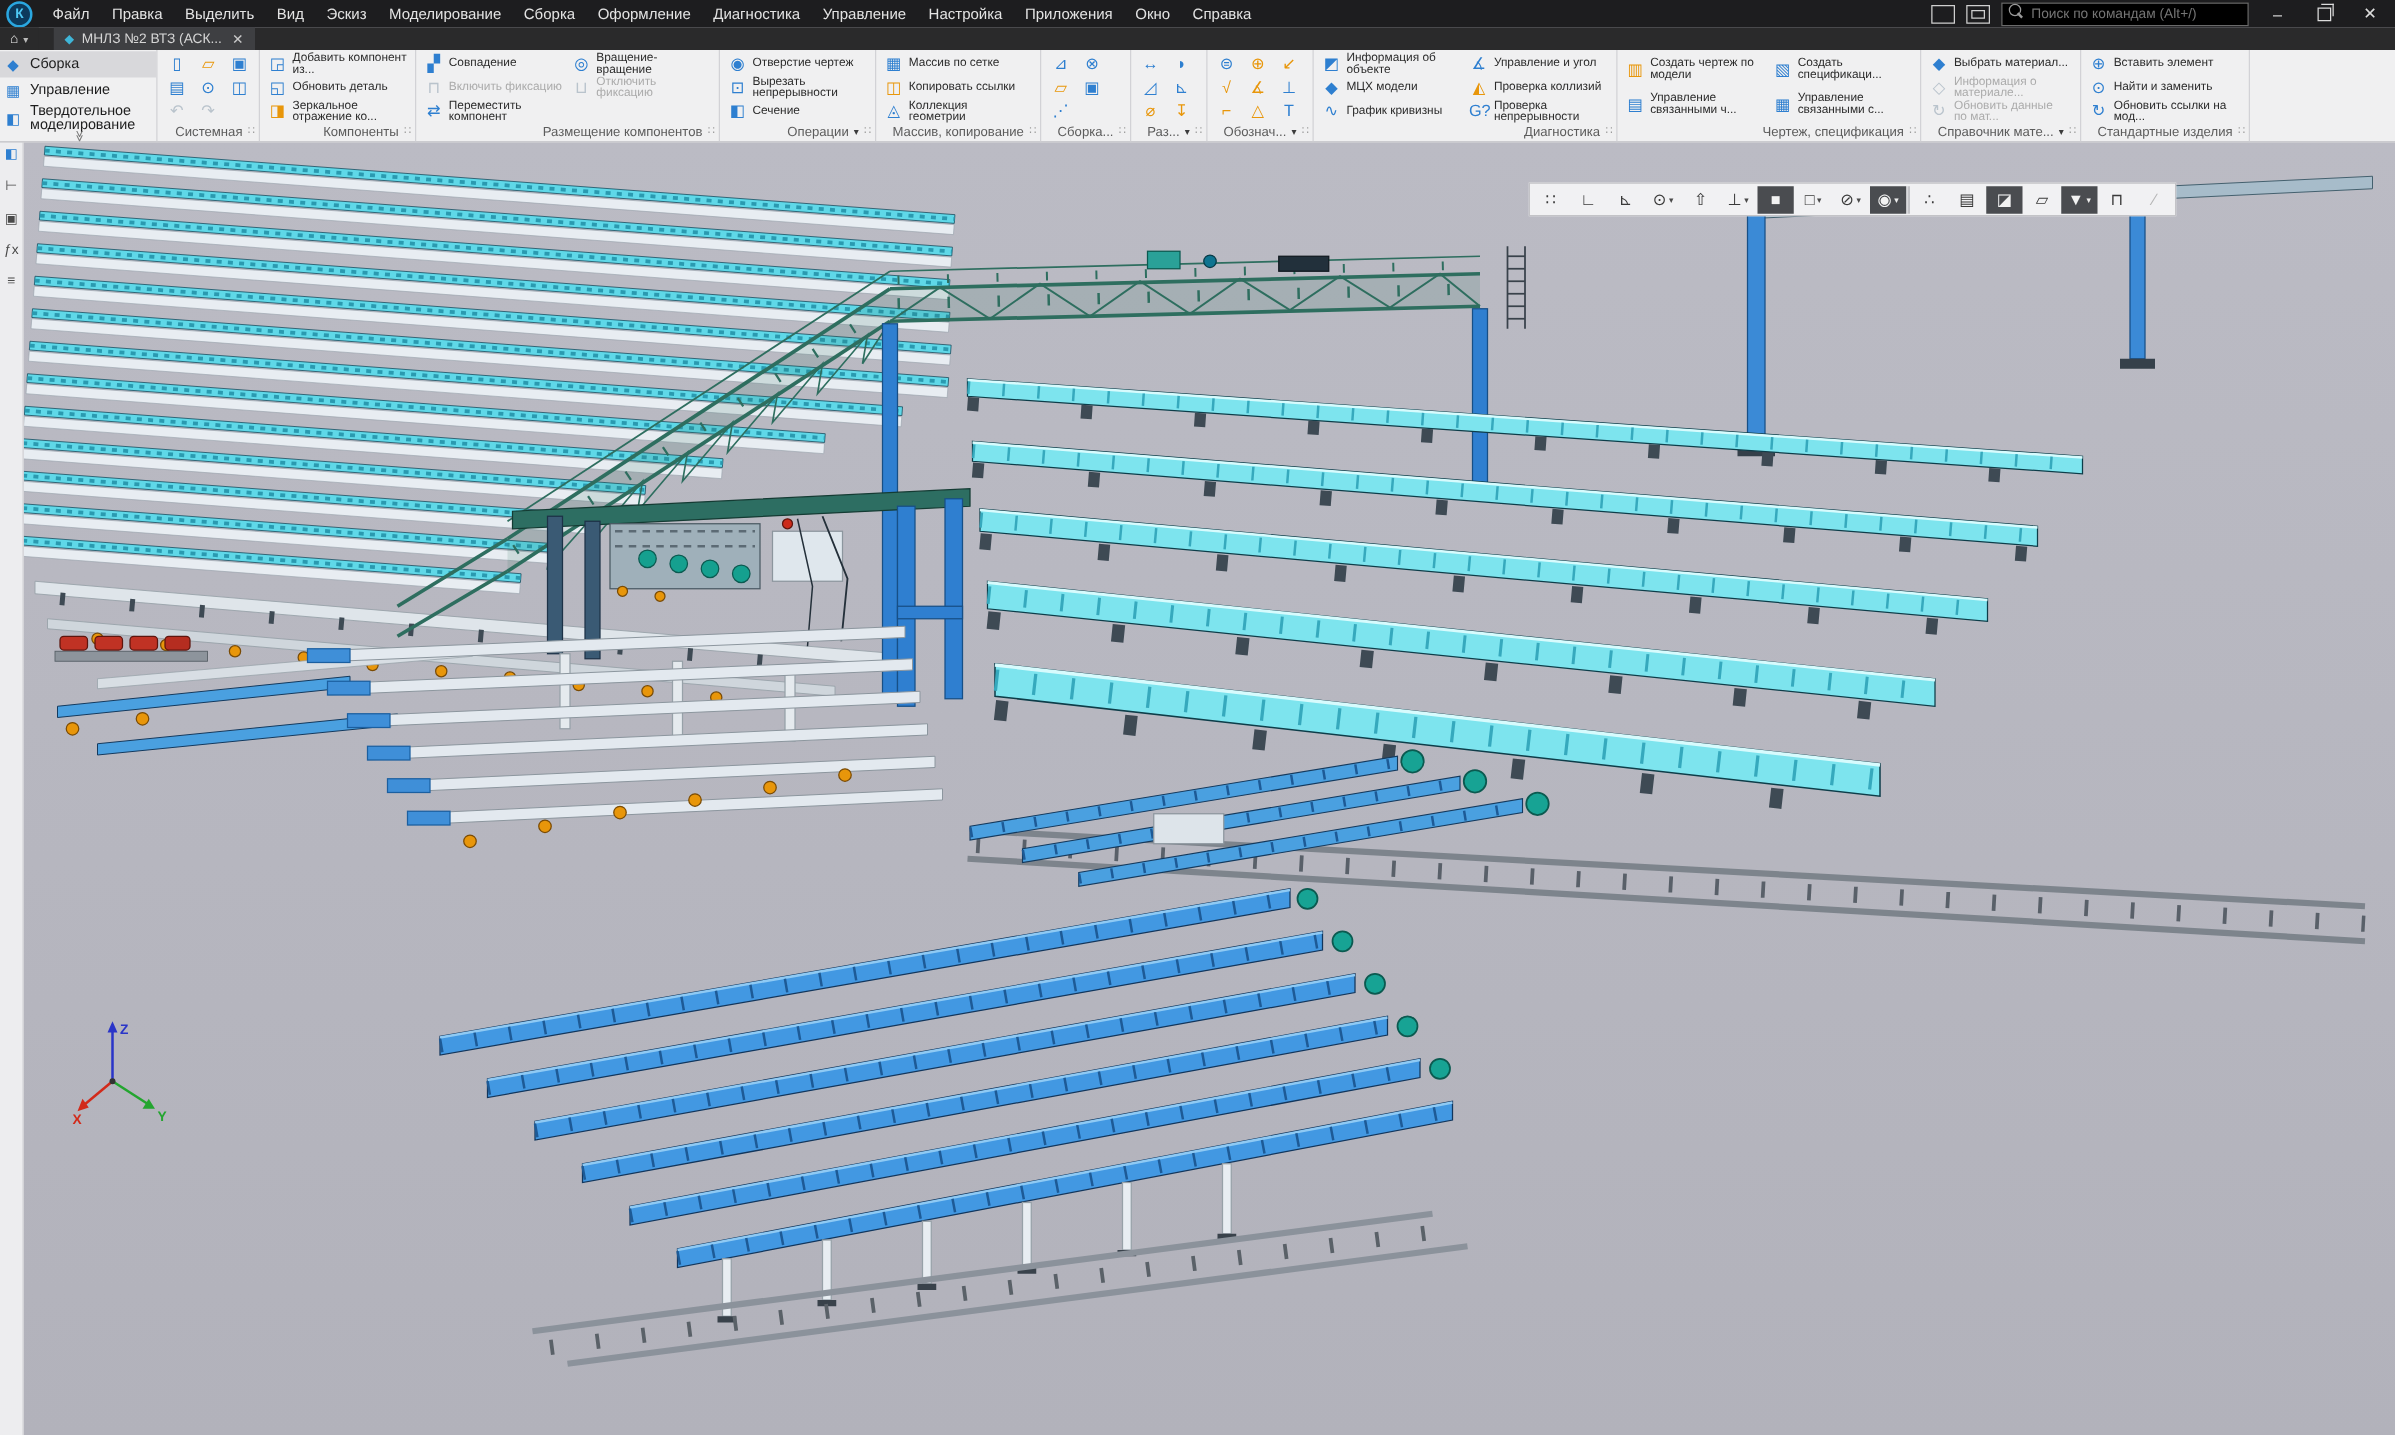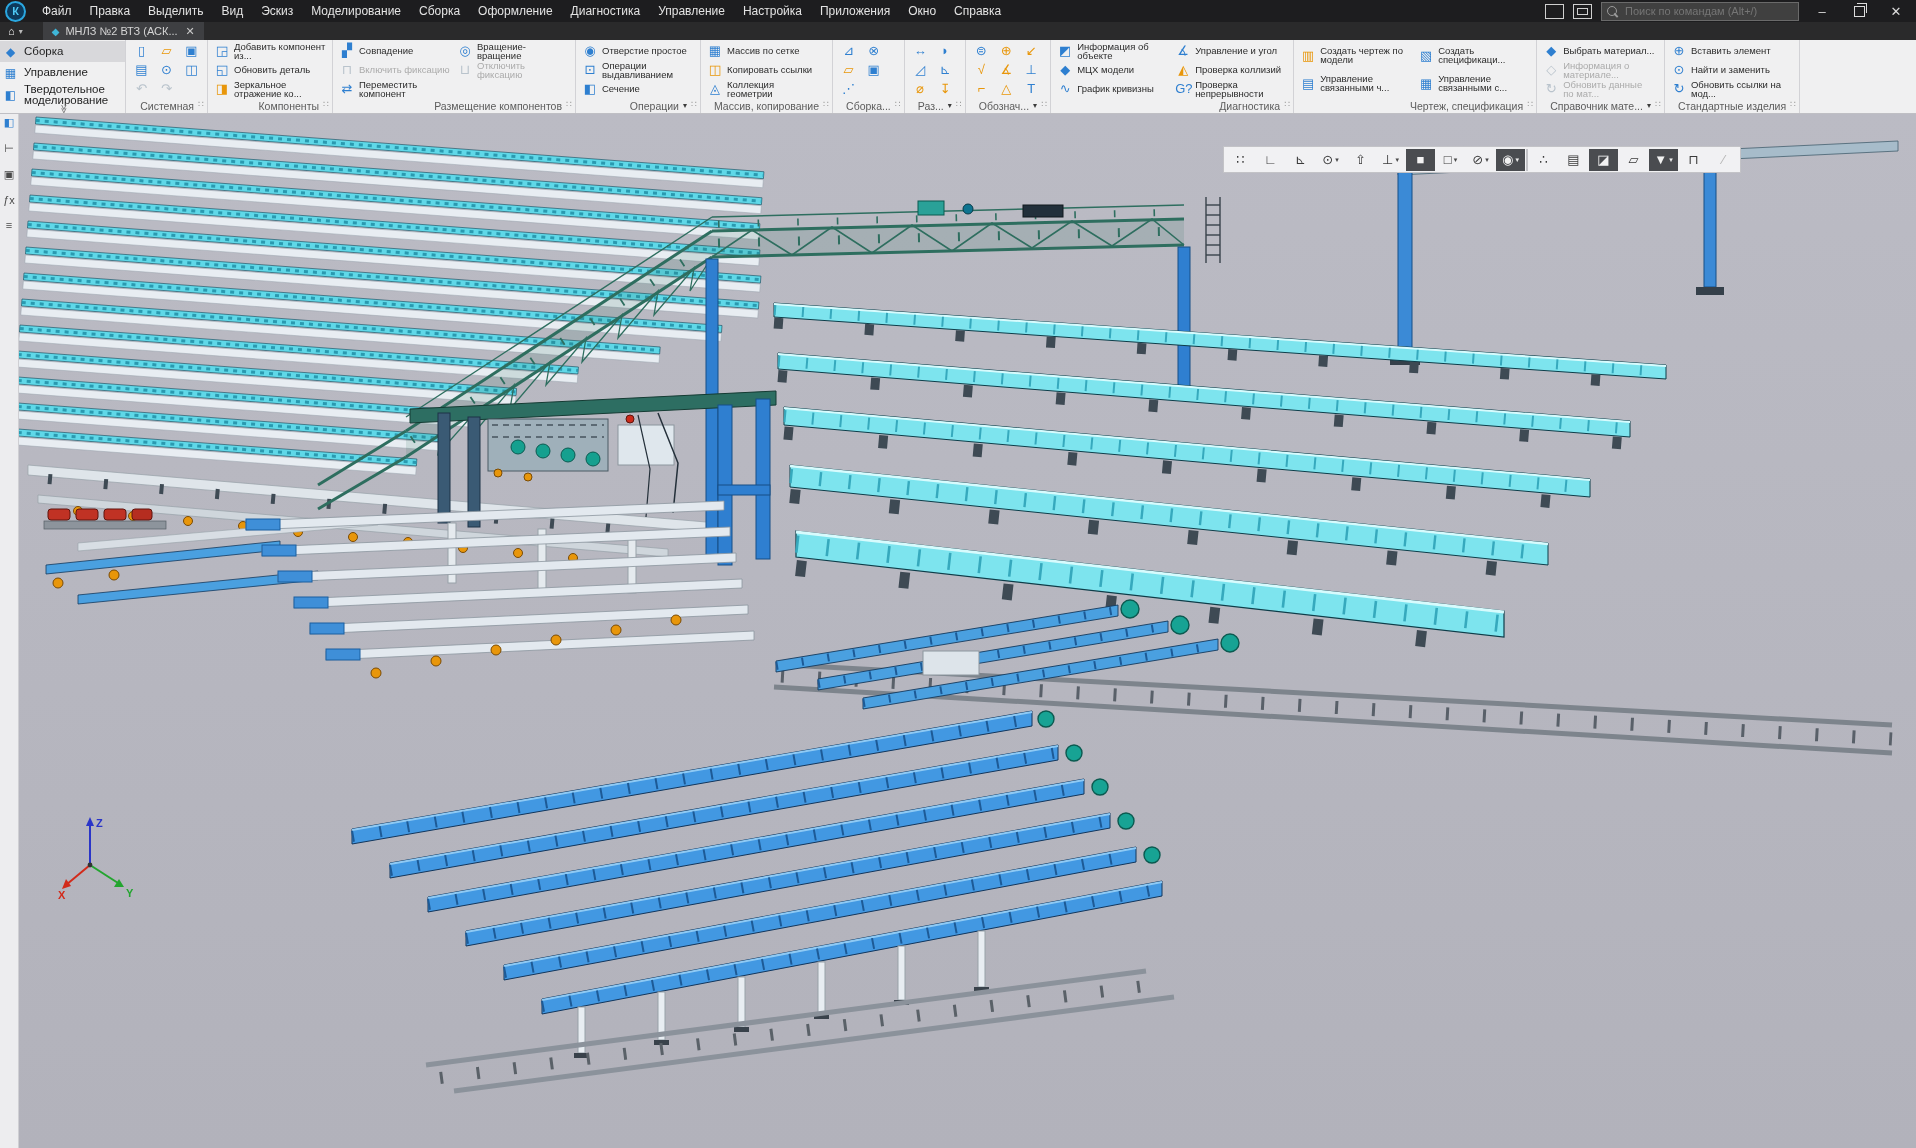--- a/index.html
+++ b/index.html
@@ -9,22 +9,22 @@
   
   .menubar{position:absolute;top:0;left:0;right:0;height:22px;background:#1d1d1f;
            display:flex;align-items:center;color:#e3e3e3;font-size:12px;z-index:30}
   .logo{width:17px;height:17px;border-radius:50%;background:#0d3a5c;color:#4ec9f5;
         border:2px solid #2aa7e0;display:flex;align-items:center;justify-content:center;
         font-weight:bold;font-size:11px;margin:0 7px 0 5px;flex:none}
   .menu-item{padding:0 9px;height:22px;line-height:22px;cursor:default;white-space:nowrap}
   .mb-right{margin-left:auto;display:flex;align-items:center;gap:9px;padding-right:6px}
   .winicon{width:17px;height:13px;border:1px solid #cfcfcf;position:relative;background:#1d1d1f}
   .winicon.screen::after{content:"";position:absolute;left:3px;top:3px;right:3px;bottom:3px;border:1px solid #cfcfcf}
-  .searchbox{width:186px;height:17px;background:#404040;border:1px solid #6a6a6a;
-             display:flex;align-items:center;padding:0 5px;gap:6px}
+  .searchbox{width:186px;height:17px;background:#000000;border:1px solid #6a6a6a;
+             display:flex;padding:0 5px;gap:6px}
   .searchbox input{background:transparent;border:none;outline:none;color:#a9a9a9;
                    font-size:11px;width:100%;font-family:inherit}
   .search-glyph{width:8px;height:8px;border:1.4px solid #9a9a9a;border-radius:50%;position:relative;flex:none}
   .search-glyph::after{content:"";position:absolute;width:1.5px;height:5px;background:#9a9a9a;
                        left:7px;top:6px;transform:rotate(-45deg)}
   .winbtn{width:28px;height:22px;display:flex;align-items:center;justify-content:center;
           color:#dcdcdc;font-size:13px}
   .winbtn .rst{width:9px;height:9px;border:1.3px solid #dcdcdc;position:relative}
   .winbtn .rst::before{content:"";position:absolute;left:2px;top:-4px;width:9px;height:9px;
           border:1.3px solid #dcdcdc;border-bottom:none;border-left:none}
@@ -266,26 +266,26 @@
           <span>Размещение компонентов</span>
           <span class="grip">∷</span>
         </div>
       </div>
 
       <div class="sec">
         <div class="sec-body">
 
             <div class="rb">
               <span class="g c-blue">◉</span>
-              <span class="lbl">Отверстие простое</span>
+              <span class="lbl">Отверстие чертеж</span>
             </div>
 
             <div class="rb">
               <span class="g c-blue">⊡</span>
-              <span class="lbl">Операции выдавливанием</span>
+              <span class="lbl">Вырезать непрерывности</span>
             </div>
 
             <div class="rb">
               <span class="g c-blue">◧</span>
               <span class="lbl">Сечение</span>
             </div>
           </div>
         <div class="sec-foot has-arrow">
           <span>Операции</span>
           <span class="grip">∷</span>

